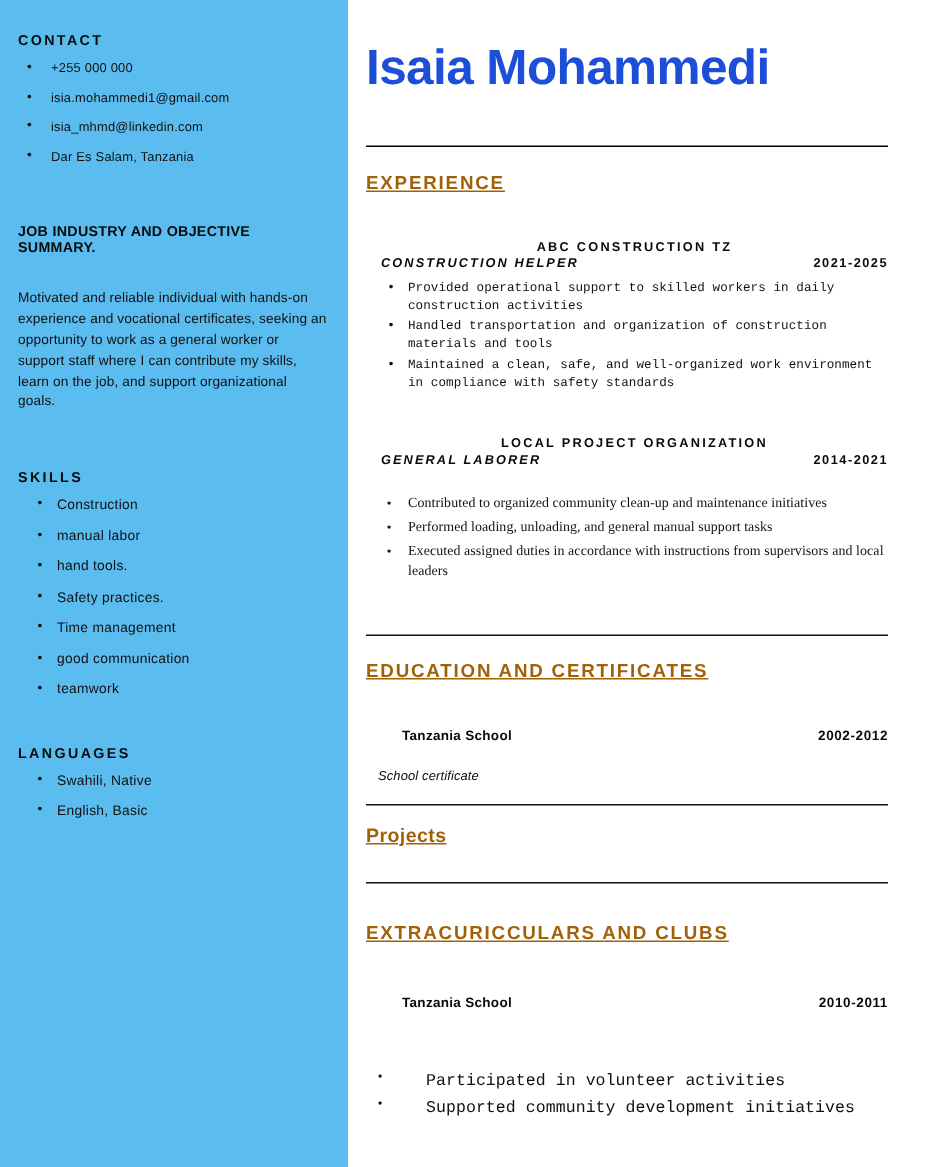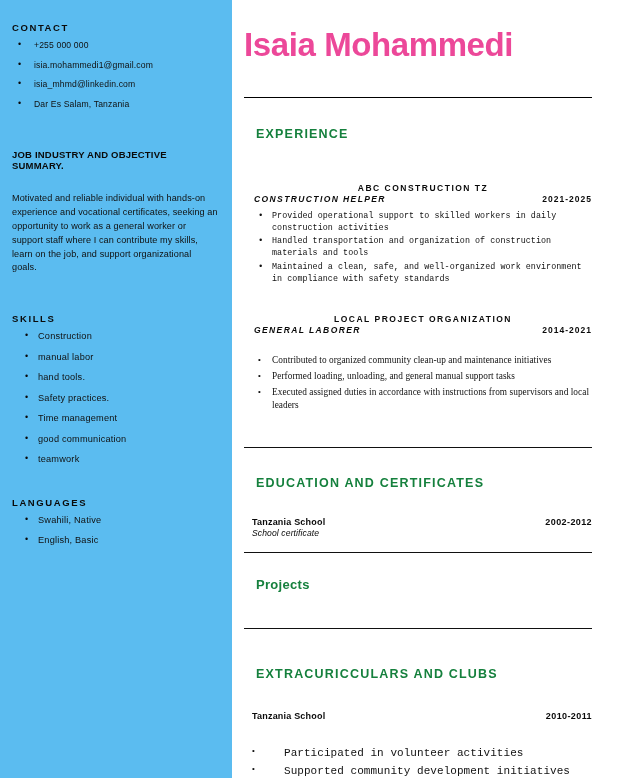--- a/index.html
+++ b/index.html
@@ -92,37 +92,38 @@
     padding: 0 12px 0 12px;
     position: relative;
     color: #0a0a0a;
   }
   .name {
     font-size: 33px;
     font-weight: bold;
     letter-spacing: -0.4px;
     margin: 28px 0 0 0;
     line-height: 1.05;
-    color: #ec4899;
+    color: #1d4ed8;
   }
   .rule {
     border: none;
     border-top: 1.6px solid #000;
     margin: 0;
     height: 0;
   }
   .rule.thin {
     border-top: 1.1px solid #111;
   }
   .sec-heading {
     font-size: 12.5px;
     font-weight: bold;
     letter-spacing: 1.2px;
-    margin: 12px;
-    color: #15803d;
+    margin: 0;
+    color: #a16207;
+    text-decoration: underline;
   }
   .sec-heading.small {
     font-size: 13px;
     letter-spacing: 0.3px;
     font-weight: bold;
   }
   .job-org {
     font-size: 8.5px;
     font-weight: bold;
     letter-spacing: 1.5px;
@@ -184,21 +185,21 @@
     top: 0px;
   }
   .edu-row {
     display: flex;
     align-items: baseline;
     justify-content: space-between;
   }
   .edu-school {
     font-size: 9px;
     font-weight: bold;
-    margin: 0;
+    margin: 16px;
     letter-spacing: 0.2px;
   }
   .edu-dates {
     font-size: 9px;
     font-weight: bold;
     letter-spacing: 0.4px;
     white-space: nowrap;
   }
   .edu-cert {
     font-size: 8.6px;

